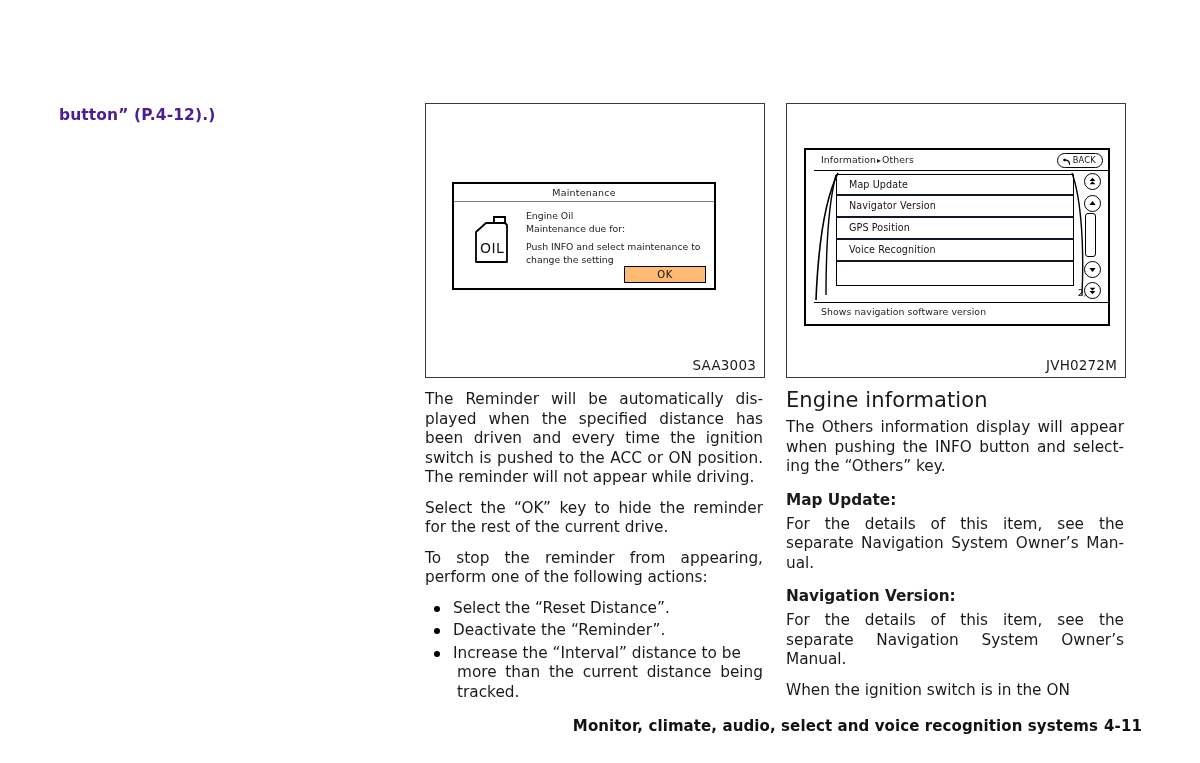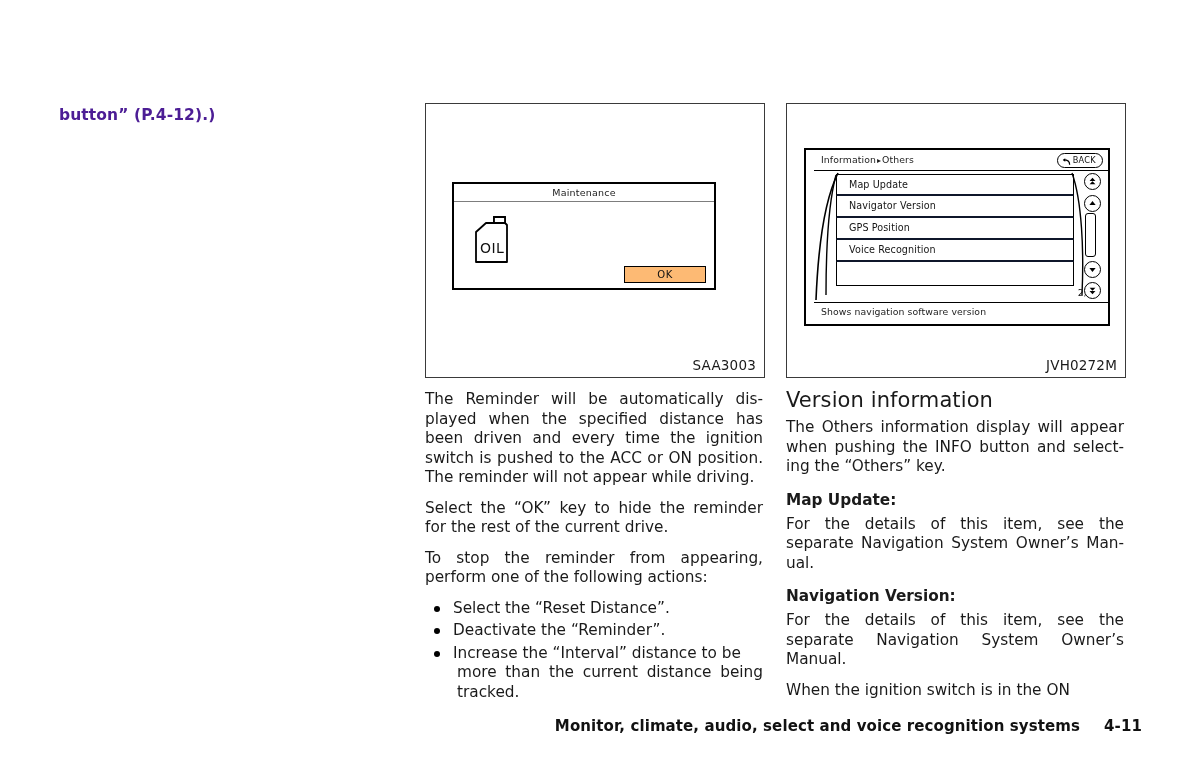--- a/index.html
+++ b/index.html
@@ -256,21 +256,21 @@
   
   .footer {
     position: absolute;
     right: 58px; bottom: 28px;
     font-size: 15px;
     font-weight: bold;
     color: #111;
     letter-spacing: 0.1px;
     white-space: nowrap;
   }
-  .footer .pageno { margin-left: 24px; font-weight: bold; }
+  .footer .pageno { margin-left: 6px; font-weight: bold; }
 </style>
 </head>
 <body>
 
 <div class="page">
 
   <div class="top-left-text">button” (P.4-12).)</div>
 
   <div class="figbox fig-left">
 
@@ -278,20 +278,27 @@
       <div class="maint-title">Maintenance</div>
 
       <div class="maint-body">
 
         <svg class="oil-can" viewBox="0 0 40 52">
           <path d="M22 3 L33 3 L33 9 L35 11 L35 48 L4 48 L4 18 L14 9 L22 9 Z" fill="#ffffff" stroke="#000000" stroke-width="1.8" stroke-linejoin="round"></path>
           <path d="M22 3 L33 3 L33 9 L22 9 Z" fill="#ffffff" stroke="#000000" stroke-width="1.8"></path>
         </svg>
         <div class="oil-label">OIL</div>
 
+        <div class="maint-lines">
+          <div>Engine Oil</div>
+          <div>Maintenance due for:</div>
+          <div class="gap"></div>
+          <div>Push INFO and select maintenance to</div>
+          <div>change the setting</div>
+        </div>
 
         <div class="ok-btn">OK</div>
       </div>
     </div>
 
     <div class="fig-code">SAA3003</div>
   </div>
 
   <div class="figbox fig-right">
 
@@ -389,21 +396,21 @@
       </li>
       <li>
         <span class="dot"></span>
         <span>Increase the “Interval” distance to be</span>
         <span class="runon">more than the current distance being tracked.</span>
       </li>
     </ul>
   </div>
 
   <div class="col col-right">
-    <h2 class="section-head">Version information</h2>
+    <h2 class="section-head">Engine information</h2>
     <p class="body">The Others information display will appear when pushing the INFO button and select-ing the “Others” key.</p>
 
     <h3 class="sub-head">Map Update:</h3>
     <p class="body">For the details of this item, see the separate Navigation System Owner’s Man-ual.</p>
 
     <h3 class="sub-head">Navigation Version:</h3>
     <p class="body">For the details of this item, see the separate Navigation System Owner’s Manual.</p>
 
     <p class="body">When the ignition switch is in the ON</p>
   </div>

